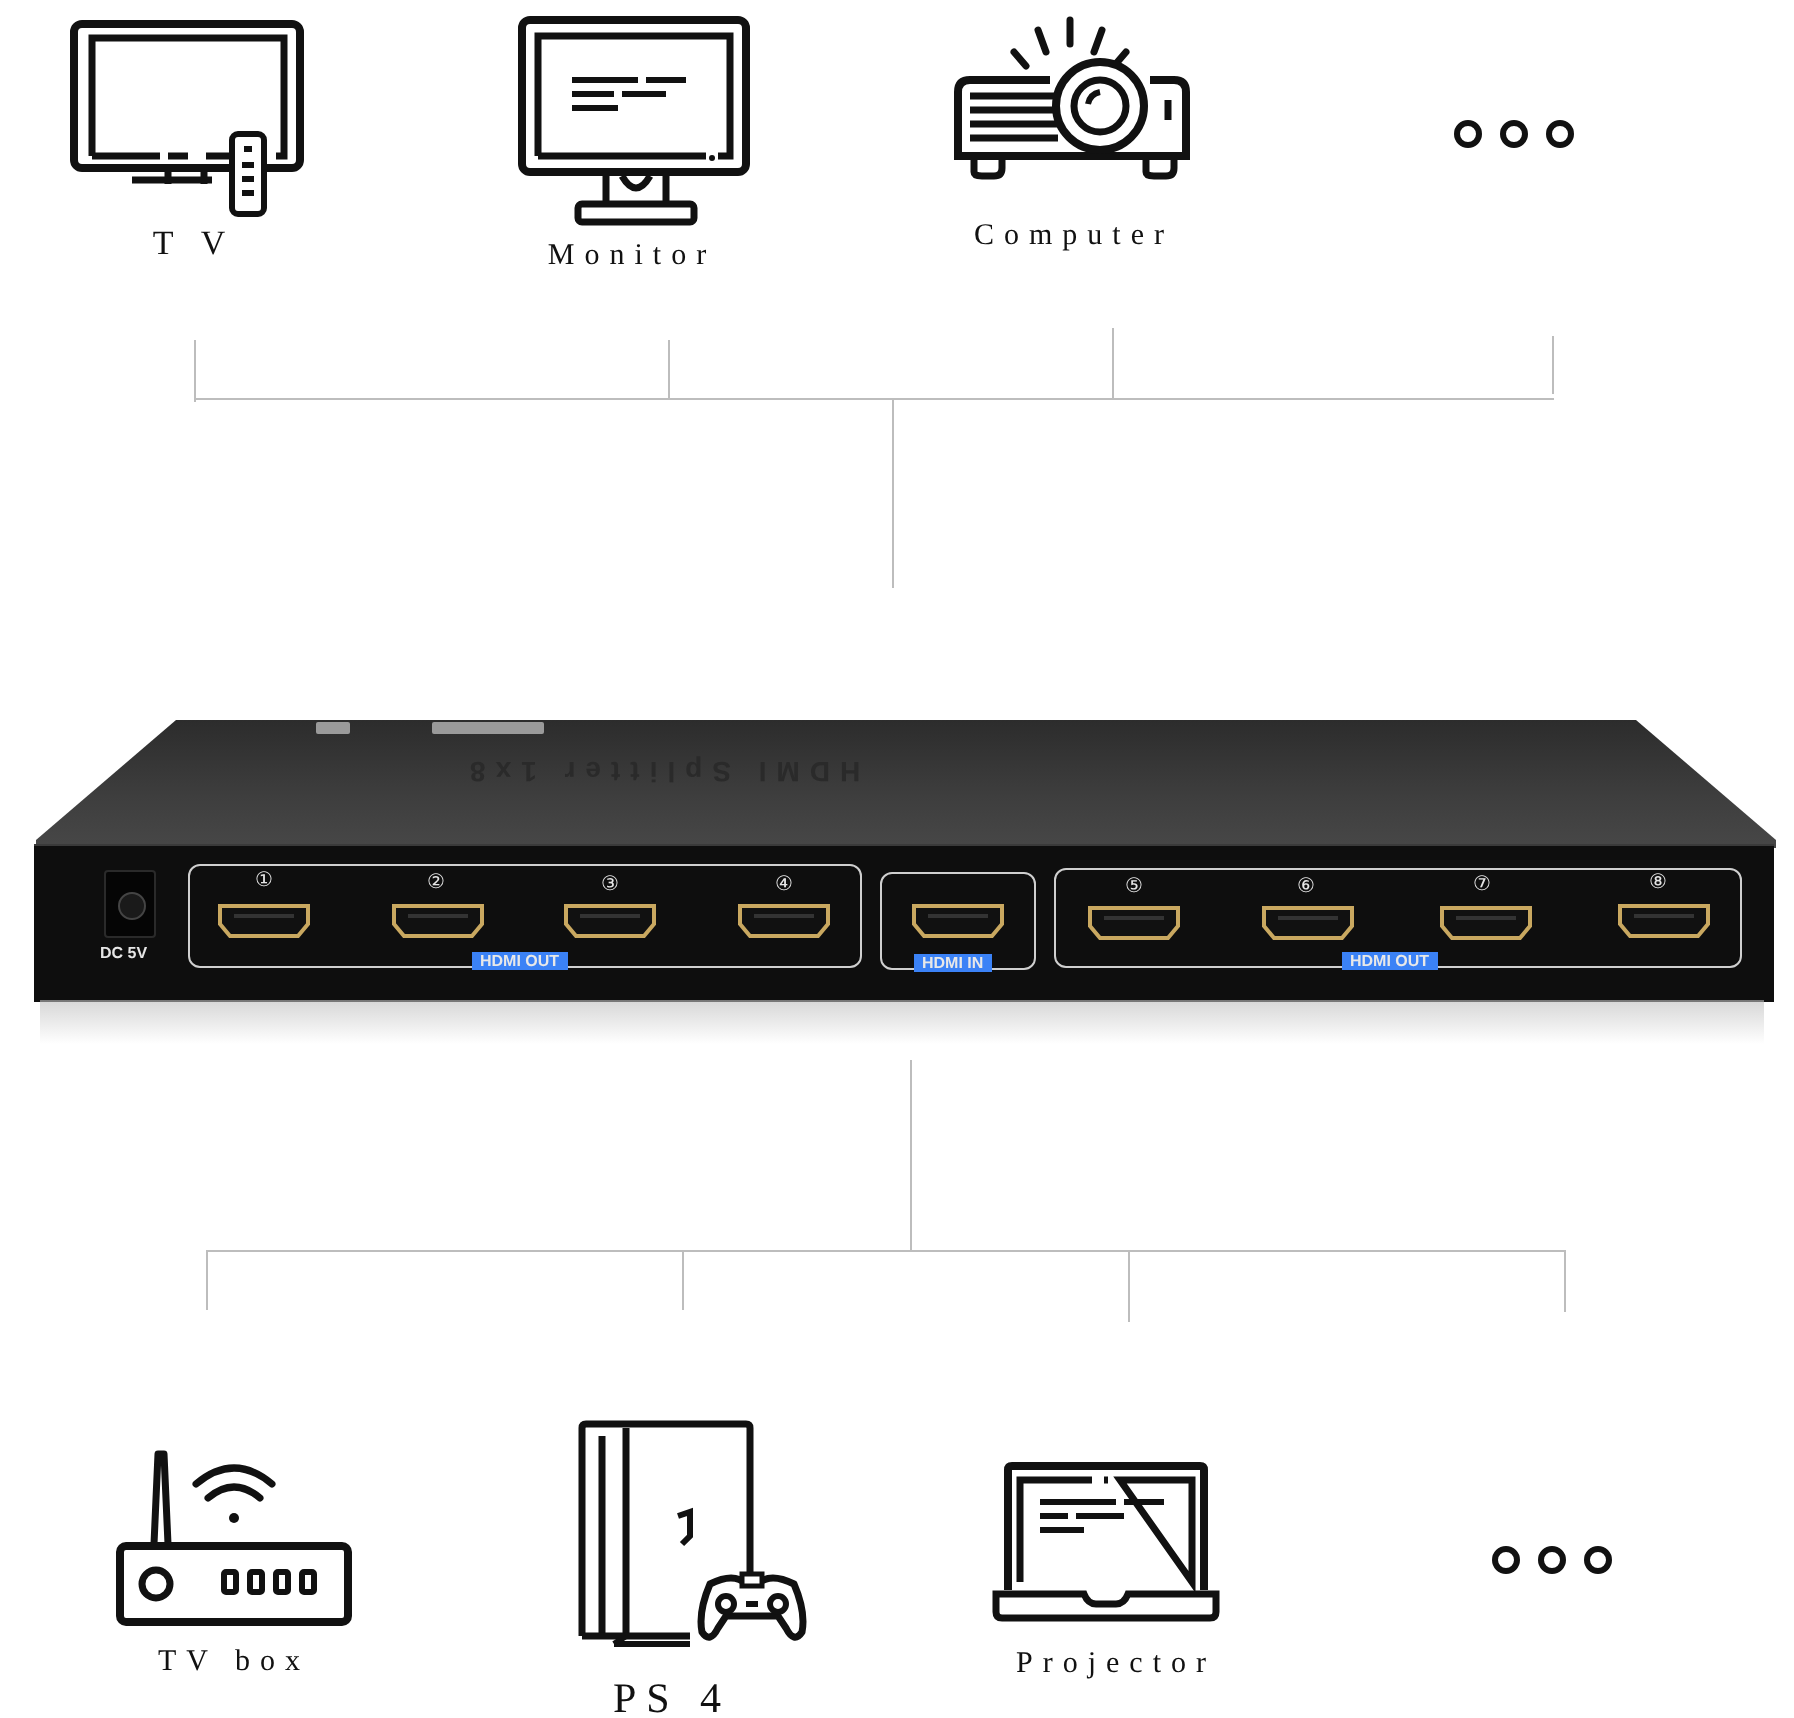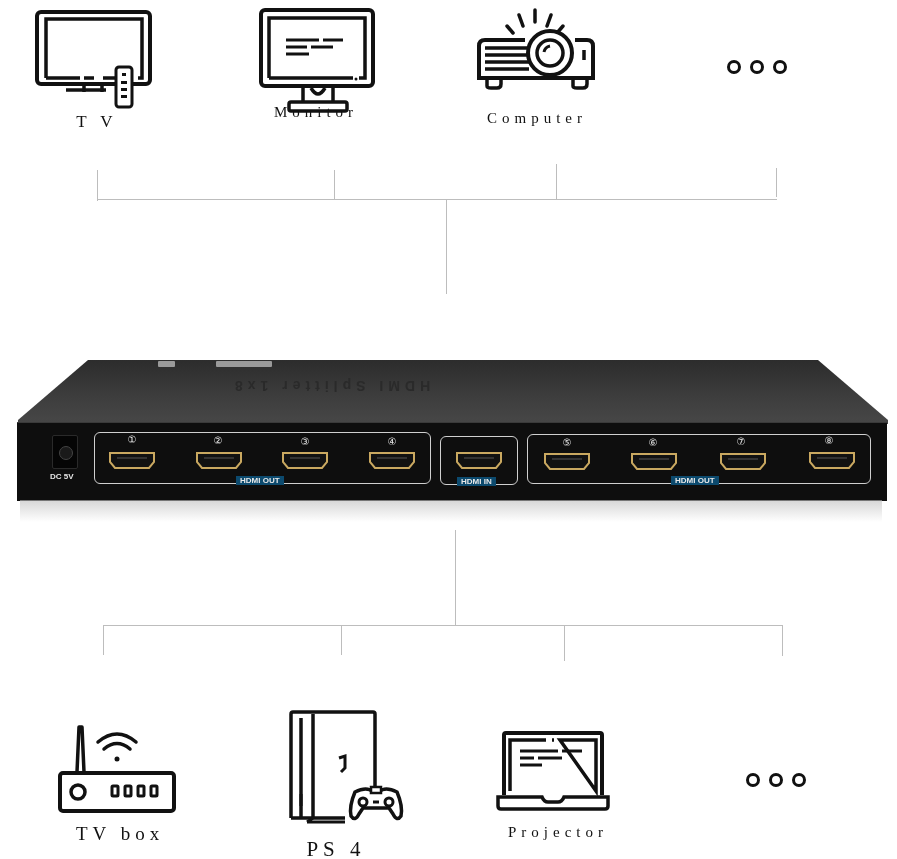--- a/index.html
+++ b/index.html
@@ -13,21 +13,21 @@
 
   
   .device-top { position:absolute; left:18px; top:360px; width:870px; height:64px;
     background:linear-gradient(#2c2c2c,#3e3e3e 60%,#474747);
     clip-path:polygon(70px 0, 800px 0, 870px 60px, 870px 64px, 0 64px, 0 60px); }
   .device-top-text { position:absolute; top:378px; left:230px; font-size:14px; letter-spacing:5px; color:#2a2a2a; font-weight:bold; transform:scaleY(-1) scaleX(-1); }
   .top-badge { position:absolute; top:361px; height:6px; background:#9a9a9a; border-radius:1px; }
   .device-front { position:absolute; left:17px; top:422px; width:870px; height:78px; background:#0e0e0e; border-top:1px solid #3a3a3a; }
   .device-shadow { position:absolute; left:20px; top:500px; width:862px; height:22px; background:linear-gradient(#bbbbbb,#ffffff); opacity:.6; }
   .port-group { position:absolute; border:1px solid #cfcfcf; border-radius:6px; }
-  .group-label { position:absolute; color:#e8e8e8; font-size:8px; font-weight:bold; background:#0c4a6e; padding:0 4px; white-space:nowrap; }
+  .group-label { position:absolute; color:#e8e8e8; font-size:8px; font-weight:bold; background:#3b82f6; padding:0 4px; white-space:nowrap; }
   .hdmi { position:absolute; width:46px; height:17px; }
   .port-num { position:absolute; color:#e6e6e6; font-size:10px; text-align:center; width:16px; }
   .dc-jack { position:absolute; left:52px; top:435px; width:24px; height:32px; background:#050505; border:1px solid #2a2a2a; border-radius:2px; }
   .dc-jack::after { content:""; position:absolute; left:6px; top:10px; width:12px; height:12px; border-radius:50%; background:#1a1a1a; border:1px solid #444; }
   .dc-label { position:absolute; left:50px; top:472px; color:#e6e6e6; font-size:8px; font-weight:bold; }
 </style>
 </head>
 <body>
 
 <svg class="icon" style="left:36px;top:10px" width="118" height="100" viewBox="0 0 118 100">
@@ -43,21 +43,21 @@
 <div class="label" style="left:72px;top:112px;width:50px;font-size:17px;">T V</div>
 
 <svg class="icon" style="left:259px;top:8px" width="118" height="105" viewBox="0 0 118 105">
   <rect x="2" y="2" width="112" height="76" rx="4" fill="none" stroke="#111" stroke-width="4"></rect>
   <path d="M10 70 V10 H106 V70 H100 M94 70 H10" fill="none" stroke="#111" stroke-width="3.5"></path>
   <circle cx="97" cy="71" r="1.5" fill="#111"></circle>
   <path d="M27 32 H60 M64 32 H84 M27 39 H48 M52 39 H74 M27 46 H50" stroke="#111" stroke-width="3" fill="none"></path>
   <path d="M44 80 V94 M74 80 V94 M52 80 Q59 92 66 80" stroke="#111" stroke-width="3.5" fill="none"></path>
   <rect x="30" y="94" width="58" height="9" rx="2" fill="none" stroke="#111" stroke-width="3.5"></rect>
 </svg>
-<div class="label" style="left:266px;top:104px;width:100px;font-size:15px;">Monitor</div>
+<div class="label" style="left:266px;top:120px;width:100px;font-size:15px;">Monitor</div>
 
 <svg class="icon" style="left:477px;top:8px" width="120" height="82" viewBox="0 0 120 82">
   <path d="M30 18 L36 25 M42 7 L46 18 M58 2 V14 M74 7 L70 18 M86 18 L80 25" stroke="#111" stroke-width="3.5" stroke-linecap="round"></path>
   <path d="M48 32 H8 Q2 32 2 38 V70 H116 V38 Q116 32 110 32 H98" fill="none" stroke="#111" stroke-width="4"></path>
   <circle cx="73" cy="45" r="22" fill="#fff" stroke="#111" stroke-width="4"></circle>
   <circle cx="73" cy="45" r="13" fill="none" stroke="#111" stroke-width="3.5"></circle>
   <path d="M67 44 Q68 39 73 38" stroke="#111" stroke-width="3" fill="none"></path>
   <path d="M8 40 H52 M8 47 H52 M8 54 H52 M8 61 H52" stroke="#111" stroke-width="3.5"></path>
   <path d="M107 42 V52" stroke="#111" stroke-width="3.5"></path>
   <path d="M10 72 V78 Q10 80 14 80 H20 Q24 80 24 76 V72 M96 72 V78 Q96 80 100 80 H106 Q110 80 110 76 V72" stroke="#111" stroke-width="3.5" fill="none"></path>
@@ -156,21 +156,21 @@
   <path d="M40 18 Q59 2 78 18" fill="none" stroke="#111" stroke-width="3.5" stroke-linecap="round"></path>
   <path d="M46 25 Q59 14 72 25" fill="none" stroke="#111" stroke-width="3.5" stroke-linecap="round"></path>
   <circle cx="59" cy="35" r="2.5" fill="#111"></circle>
   <rect x="2" y="49" width="114" height="38" rx="3" fill="none" stroke="#111" stroke-width="4"></rect>
   <circle cx="20" cy="68" r="7" fill="none" stroke="#111" stroke-width="3.5"></circle>
   <rect x="54" y="62" width="6" height="10" rx="1" fill="none" stroke="#111" stroke-width="3"></rect>
   <rect x="67" y="62" width="6" height="10" rx="1" fill="none" stroke="#111" stroke-width="3"></rect>
   <rect x="80" y="62" width="6" height="10" rx="1" fill="none" stroke="#111" stroke-width="3"></rect>
   <rect x="93" y="62" width="6" height="10" rx="1" fill="none" stroke="#111" stroke-width="3"></rect>
 </svg>
-<div class="label" style="left:76px;top:823px;width:82px;font-size:19px;">TV box</div>
+<div class="label" style="left:76px;top:823px;width:82px;font-size:15px;">TV box</div>
 
 <svg class="icon" style="left:289px;top:710px" width="118" height="116" viewBox="0 0 118 116">
   <path d="M2 108 V4 Q2 2 4 2 H84 Q86 2 86 4 V78" fill="none" stroke="#111" stroke-width="3.5"></path>
   <path d="M12 8 V108 M24 4 V108" fill="none" stroke="#111" stroke-width="3.5"></path>
   <path d="M2 108 H24 M24 108 H56" stroke="#111" stroke-width="3.5"></path>
   <path d="M18 112 H56 M18 112 L24 108" stroke="#111" stroke-width="3"></path>
   <path d="M12 84 V96" stroke="#111" stroke-width="3"></path>
   <path d="M50 48 L56 46 V58 L52 62" fill="none" stroke="#111" stroke-width="3"></path>
   <path d="M66 82 Q78 76 84 82 H90 Q96 76 108 82 Q114 96 112 106 Q108 112 104 104 L100 98 H74 L70 104 Q66 112 62 106 Q60 96 66 82 Z" fill="#fff" stroke="#111" stroke-width="3.5"></path>
   <rect x="82" y="77" width="10" height="6" fill="#fff" stroke="#111" stroke-width="2.5"></rect>

